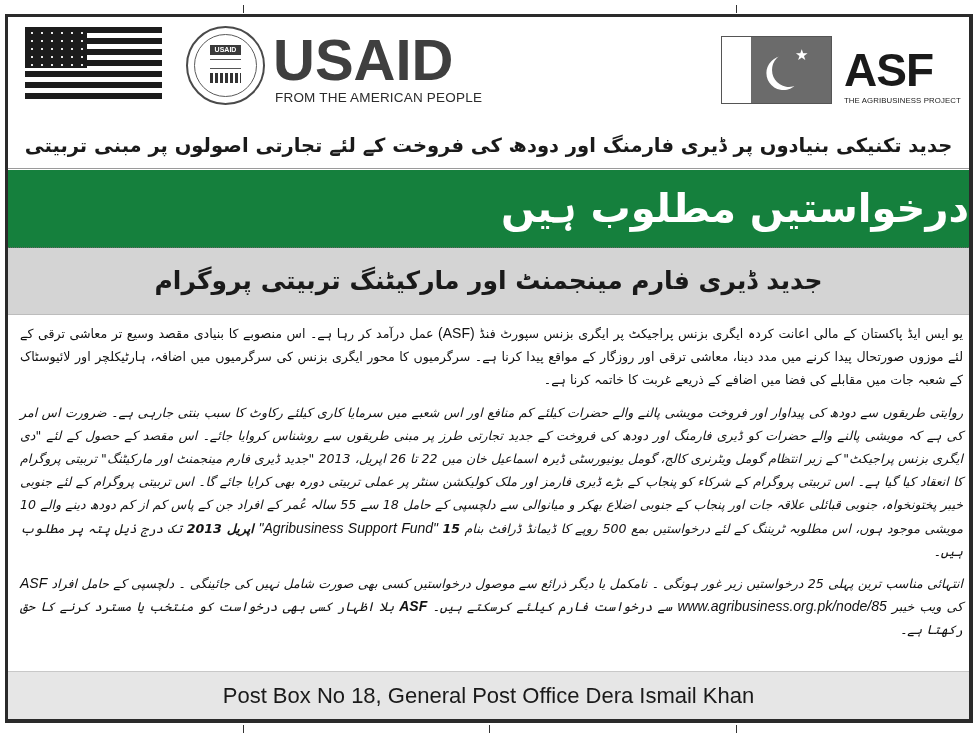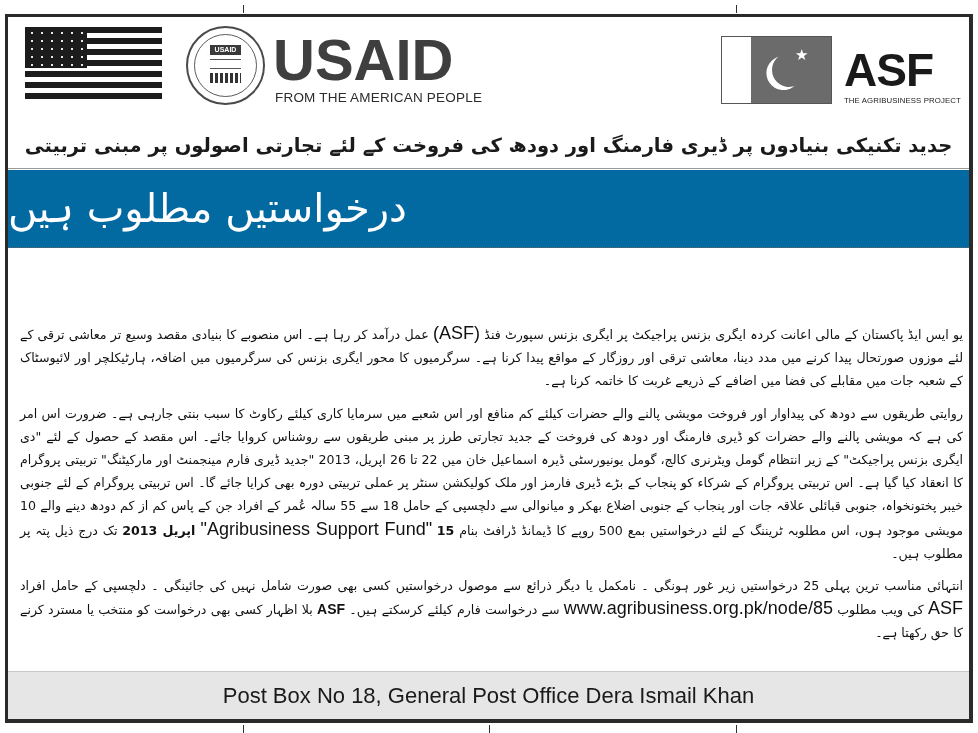--- a/index.html
+++ b/index.html
@@ -70,35 +70,35 @@
 
   
   .urdu { direction: rtl; font-family: "DejaVu Sans", sans-serif; }
 
   .intro-line {
     position: absolute; left: 0; top: 106px; width: 100%; height: 46px;
     text-align: center; font-size: 19.5px; font-weight: bold; line-height: 46px; color: #1a1a1a;
     border-bottom: 1px solid #9a9a9a;
   }
   .banner-black {
-    position: absolute; left: 0; top: 153px; width: 100%; height: 78px; background: #0369a1;
-    color: #ffffff; text-align: left; font-size: 40px; font-weight: normal; line-height: 76px;
+    position: absolute; left: 0; top: 153px; width: 100%; height: 78px; background: #15803d;
+    color: #ffffff; text-align: right; font-size: 40px; font-weight: bold; line-height: 76px;
     border-bottom: 1px dotted #666;
   }
   .banner-gray {
     position: absolute; left: 0; top: 231px; width: 100%; height: 67px; background: #d4d4d4;
     color: #1a1a1a; text-align: center; font-size: 25px; font-weight: bold; line-height: 66px;
     border-bottom: 1px solid #bcbcbc;
   }
 
   
   .body { position: absolute; left: 12px; top: 305px; width: 943px; }
   .para { direction: rtl; text-align: justify; text-align-last: right; font-size: 12.6px; line-height: 23.2px; color: #111; }
-  .para + .para { margin-top: 9px; }
-  .para .en { font-family: "Liberation Sans", sans-serif; direction: ltr; unicode-bidi: embed; font-size: 18px; }
+  .para + .para { margin-top: 9px; font-style: italic; }
+  .para .en { font-family: "Liberation Sans", sans-serif; direction: ltr; unicode-bidi: embed; font-size: 14px; }
   .para .en-bold { font-family: "Liberation Sans", sans-serif; font-weight: bold; direction: ltr; unicode-bidi: embed; font-size: 14px; }
 
   
   .footer-band {
     position: absolute; left: 0; bottom: 0; width: 100%; height: 48px; background: #e6e6e6;
     border-top: 1px solid #c8c8c8; text-align: center;
     font-family: "Liberation Sans", sans-serif; font-weight: normal; font-size: 22px; line-height: 47px; color: #1a1a1a;
   }
 </style>
 </head>
@@ -139,20 +139,21 @@
         <div class="crescent"></div>
         <div class="star">★</div>
       </div>
     </div>
     <div class="asf-word">ASF</div>
     <div class="asf-tagline">THE AGRIBUSINESS PROJECT</div>
   </div>
 
   <div class="intro-line urdu">جدید تکنیکی بنیادوں پر ڈیری فارمنگ اور دودھ کی فروخت کے لئے تجارتی اصولوں پر مبنی تربیتی پروگرام میں دلچسپی کے حامل افراد سے</div>
   <div class="banner-black urdu">درخواستیں مطلوب ہیں</div>
+  <div class="banner-gray urdu">جدید ڈیری فارم مینجمنٹ اور مارکیٹنگ تربیتی پروگرام</div>
 
   <div class="body">
     <p class="para urdu">
       <span>یو ایس ایڈ پاکستان کے مالی اعانت کردہ ایگری بزنس پراجیکٹ پر ایگری بزنس سپورٹ فنڈ</span>
       <span class="en">(ASF)</span>
       <span>عمل درآمد کر رہا ہے۔ اس منصوبے کا بنیادی مقصد وسیع تر معاشی ترقی کے لئے موزوں صورتحال پیدا کرنے میں مدد دینا، معاشی ترقی اور روزگار کے مواقع پیدا کرنا ہے۔ سرگرمیوں کا محور ایگری بزنس کی سرگرمیوں میں اضافہ، ہارٹیکلچر اور لائیوسٹاک کے شعبہ جات میں مقابلے کی فضا میں اضافے کے ذریعے غربت کا خاتمہ کرنا ہے۔</span>
     </p>
 
     <p class="para urdu">
       <span>روایتی طریقوں سے دودھ کی پیداوار اور فروخت مویشی پالنے والے حضرات کیلئے کم منافع اور اس شعبے میں سرمایا کاری کیلئے رکاوٹ کا سبب بنتی جارہی ہے۔ ضرورت اس امر کی ہے کہ مویشی پالنے والے حضرات کو ڈیری فارمنگ اور دودھ کی فروخت کے جدید تجارتی طرز پر مبنی طریقوں سے روشناس کروایا جائے۔ اس مقصد کے حصول کے لئے "دی ایگری بزنس پراجیکٹ" کے زیر انتظام گومل ویٹرنری کالج، گومل یونیورسٹی ڈیرہ اسماعیل خان میں</span>
@@ -167,21 +168,21 @@
       <span class="en">"Agribusiness Support Fund"</span>
       <b>15 اپریل 2013</b>
       <span>تک درج ذیل پتہ پر مطلوب ہیں۔</span>
     </p>
 
     <p class="para urdu">
       <span>انتہائی مناسب ترین پہلی</span>
       <span>25</span>
       <span>درخواستیں زیر غور ہونگی ۔ نامکمل یا دیگر ذرائع سے موصول درخواستیں کسی بھی صورت شامل نہیں کی جائینگی ۔ دلچسپی کے حامل افراد</span>
       <span class="en">ASF</span>
-      <span>کی ویب مطلوب</span>
+      <span>کی ویب خیبر</span>
       <span class="en">www.agribusiness.org.pk/node/85</span>
       <span>سے درخواست فارم کیلئے کرسکتے ہیں۔</span>
       <span class="en-bold">ASF</span>
       <span>بلا اظہار کسی بھی درخواست کو منتخب یا مسترد کرنے کا حق رکھتا ہے۔</span>
     </p>
   </div>
 
   <div class="footer-band">Post Box No 18, General Post Office Dera Ismail Khan</div>
 </div>
 

